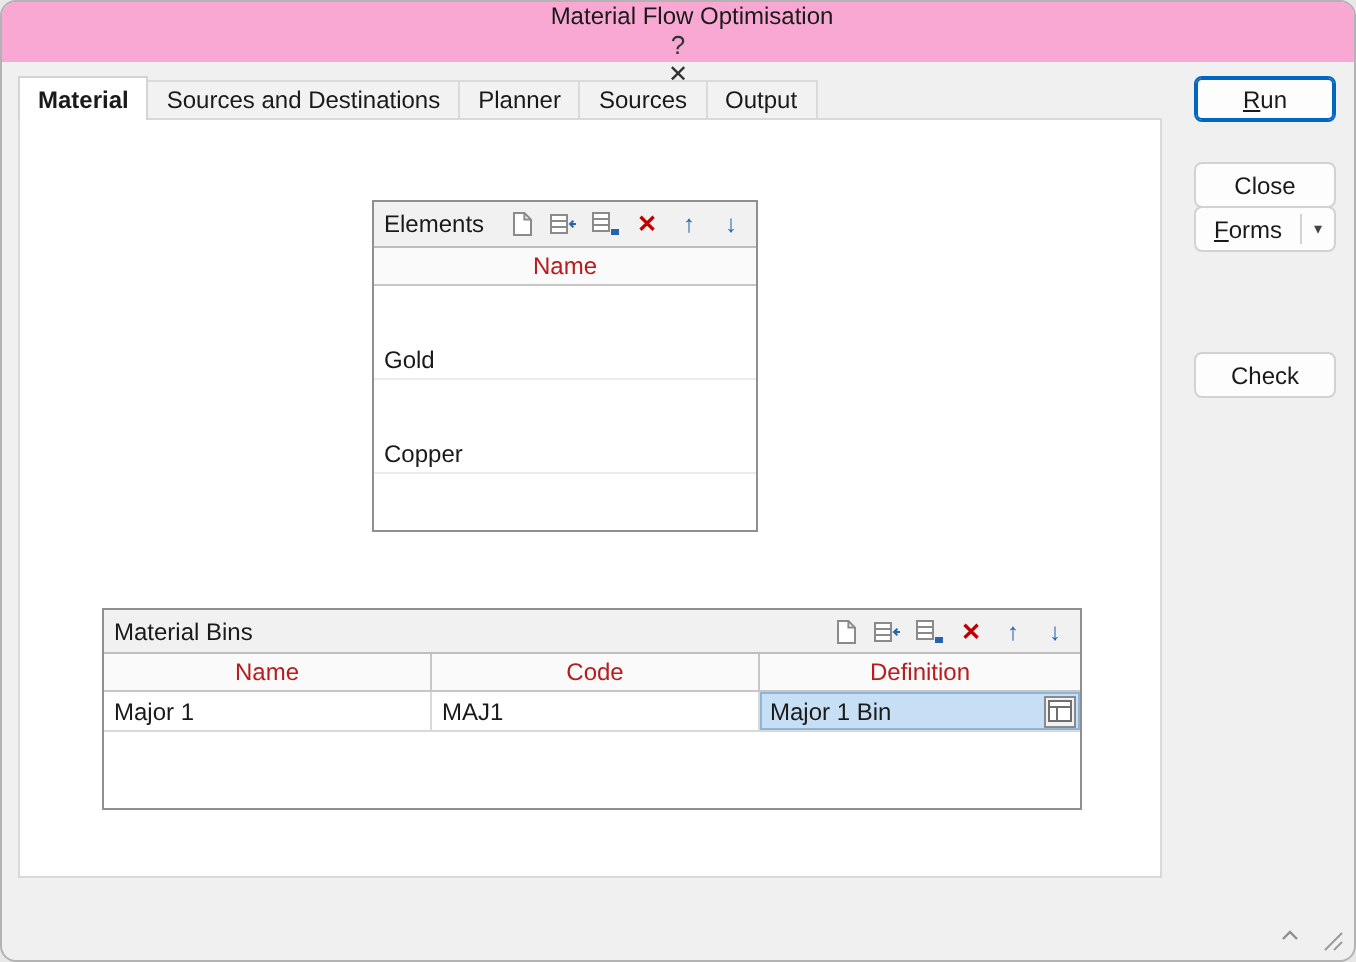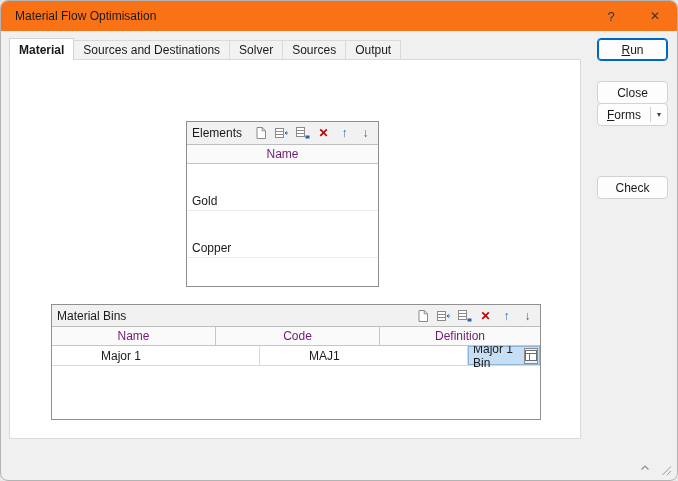--- a/index.html
+++ b/index.html
@@ -3,22 +3,22 @@
 <meta charset="utf-8">
 <style>
   * { box-sizing: border-box; }
   html,body { margin:0; padding:0; background:#e8e8e8; }
   body { width:678px; height:481px; font-family:"Liberation Sans", sans-serif; font-size:12px; color:#1a1a1a; }
 
   .dialog { position:relative; width:678px; height:481px; background:#f0f0f0;
             border:1px solid #b3b3b3; border-radius:8px; overflow:hidden; }
 
   
-  .titlebar { position:absolute; left:0; top:0; right:0; height:30px; background:#f97316;
-              display:flex; align-items:center; }
+  .titlebar { position:absolute; left:0; top:0; right:0; height:30px; background:#f9a8d4;
+              display:flex; align-items:center;flex-direction:column; }
   .title { padding-left:14px; font-size:12px; color:#1a1a1a; }
   .tb-spacer { flex:1; }
   .tbtn { width:44px; height:30px; display:flex; align-items:center; justify-content:center;
           color:#333; font-size:13px; cursor:default; }
   .tbtn.close { font-size:12px; }
 
   
   .tabstrip { position:absolute; left:8px; top:37px; display:flex; align-items:flex-end; z-index:3; }
   .tab { display:flex; align-items:center; padding:0 9px; height:19px; background:#f2f2f2;
          border:1px solid #dadada; border-bottom:none; font-size:12px; white-space:nowrap; }
@@ -40,47 +40,47 @@
   .btn.check { top:175px; }
   .accel { display:inline-block; }
   .accel::first-letter { text-decoration: underline; }
   .forms-label { flex:1; text-align:center; }
   .forms-div { width:1px; height:15px; background:#d2d2d2; }
   .forms-caret { width:16px; text-align:center; font-size:8px; color:#444; }
 
   
   .grid { position:absolute; background:#fff; border:1px solid #8f8f8f; z-index:2;
           display:flex; flex-direction:column; }
-  .grid.elements { left:185px; top:120px; width:193px; height:166px; }
-  .grid.bins     { left:50px;  top:303px; width:490px; height:116px; }
+  .grid.elements { left:185px; top:99px; width:193px; height:166px; }
+  .grid.bins     { left:50px;  top:303px; width:490px; height:101px; }
 
   .cap { height:23px; background:#f1f1f1; border-bottom:1px solid #bdbdbd; display:flex;
          align-items:center; padding:0 5px; flex:0 0 auto; }
   .grid.bins .cap { height:22px; }
   .caplabel { flex:1; font-size:12px; }
   .toolbar { display:flex; align-items:center; gap:6px; }
   .tbico { width:15px; height:15px; display:flex; align-items:center; justify-content:center;
            font-size:12px; font-weight:bold; line-height:1; cursor:default; }
 
   .hdr { display:flex; flex:0 0 auto; background:#fafafa; border-bottom:1px solid #c6c6c6;
-         color:#701a75; }
+         color:#b91c1c; }
   .hcell { display:flex; align-items:center; justify-content:center; height:18px; font-size:12px; }
   .grid.bins .hcell { height:18px; }
   .hcell.c0, .hcell.c1 { width:164px; border-right:1px solid #c6c6c6; }
   .hcell.c2 { flex:1; }
   .hcell.full { flex:1; }
 
   .rows { flex:1; background:#fff; overflow:hidden; }
   .grow { height:19px; display:flex; align-items:center; padding-left:5px; font-size:12px;
           border-bottom:1px solid #ebebeb; background:#fff;margin-top:28px; }
   .grow.selected { background:#c7dff5; }
 
   .brow { display:flex; height:20px; border-bottom:1px solid #d9d9d9; }
   .bcell { display:flex; align-items:center; padding-left:5px; font-size:12px; background:#fff; }
-  .bcell.c0, .bcell.c1 { width:164px; border-right:1px solid #d9d9d9;margin-left:44px; }
+  .bcell.c0, .bcell.c1 { width:164px; border-right:1px solid #d9d9d9; }
   .bcell.c2 { flex:1; }
   .bcell.selcell { background:#c7dff5; justify-content:space-between; padding-right:2px;
                    box-shadow: inset 0 0 0 1px #8fb4d9; }
   .cellbtn { width:16px; height:16px; display:flex; align-items:center; justify-content:center;
              background:#f2f2f2; border:1px solid #8a8a8a; cursor:default; }
 
   .corner-chevron { position:absolute; right:26px; bottom:6px; width:12px; height:12px; }
   .corner-grip { position:absolute; right:5px; bottom:4px; width:11px; height:11px; }
 </style>
 </head>
@@ -91,21 +91,21 @@
   <div class="titlebar">
     <span class="title">Material Flow Optimisation</span>
     <span class="tb-spacer"></span>
     <span class="tbtn help">?</span>
     <span class="tbtn close">✕</span>
   </div>
 
   <div class="tabstrip">
       <div class="tab active">Material</div>
       <div class="tab">Sources and Destinations</div>
-      <div class="tab">Solver</div>
+      <div class="tab">Planner</div>
       <div class="tab">Sources</div>
       <div class="tab">Output</div>
     </div>
 
   <div class="panel"></div>
 
   <div class="grid elements">
     <div class="cap">
       <span class="caplabel">Elements</span>
       <span class="toolbar">

